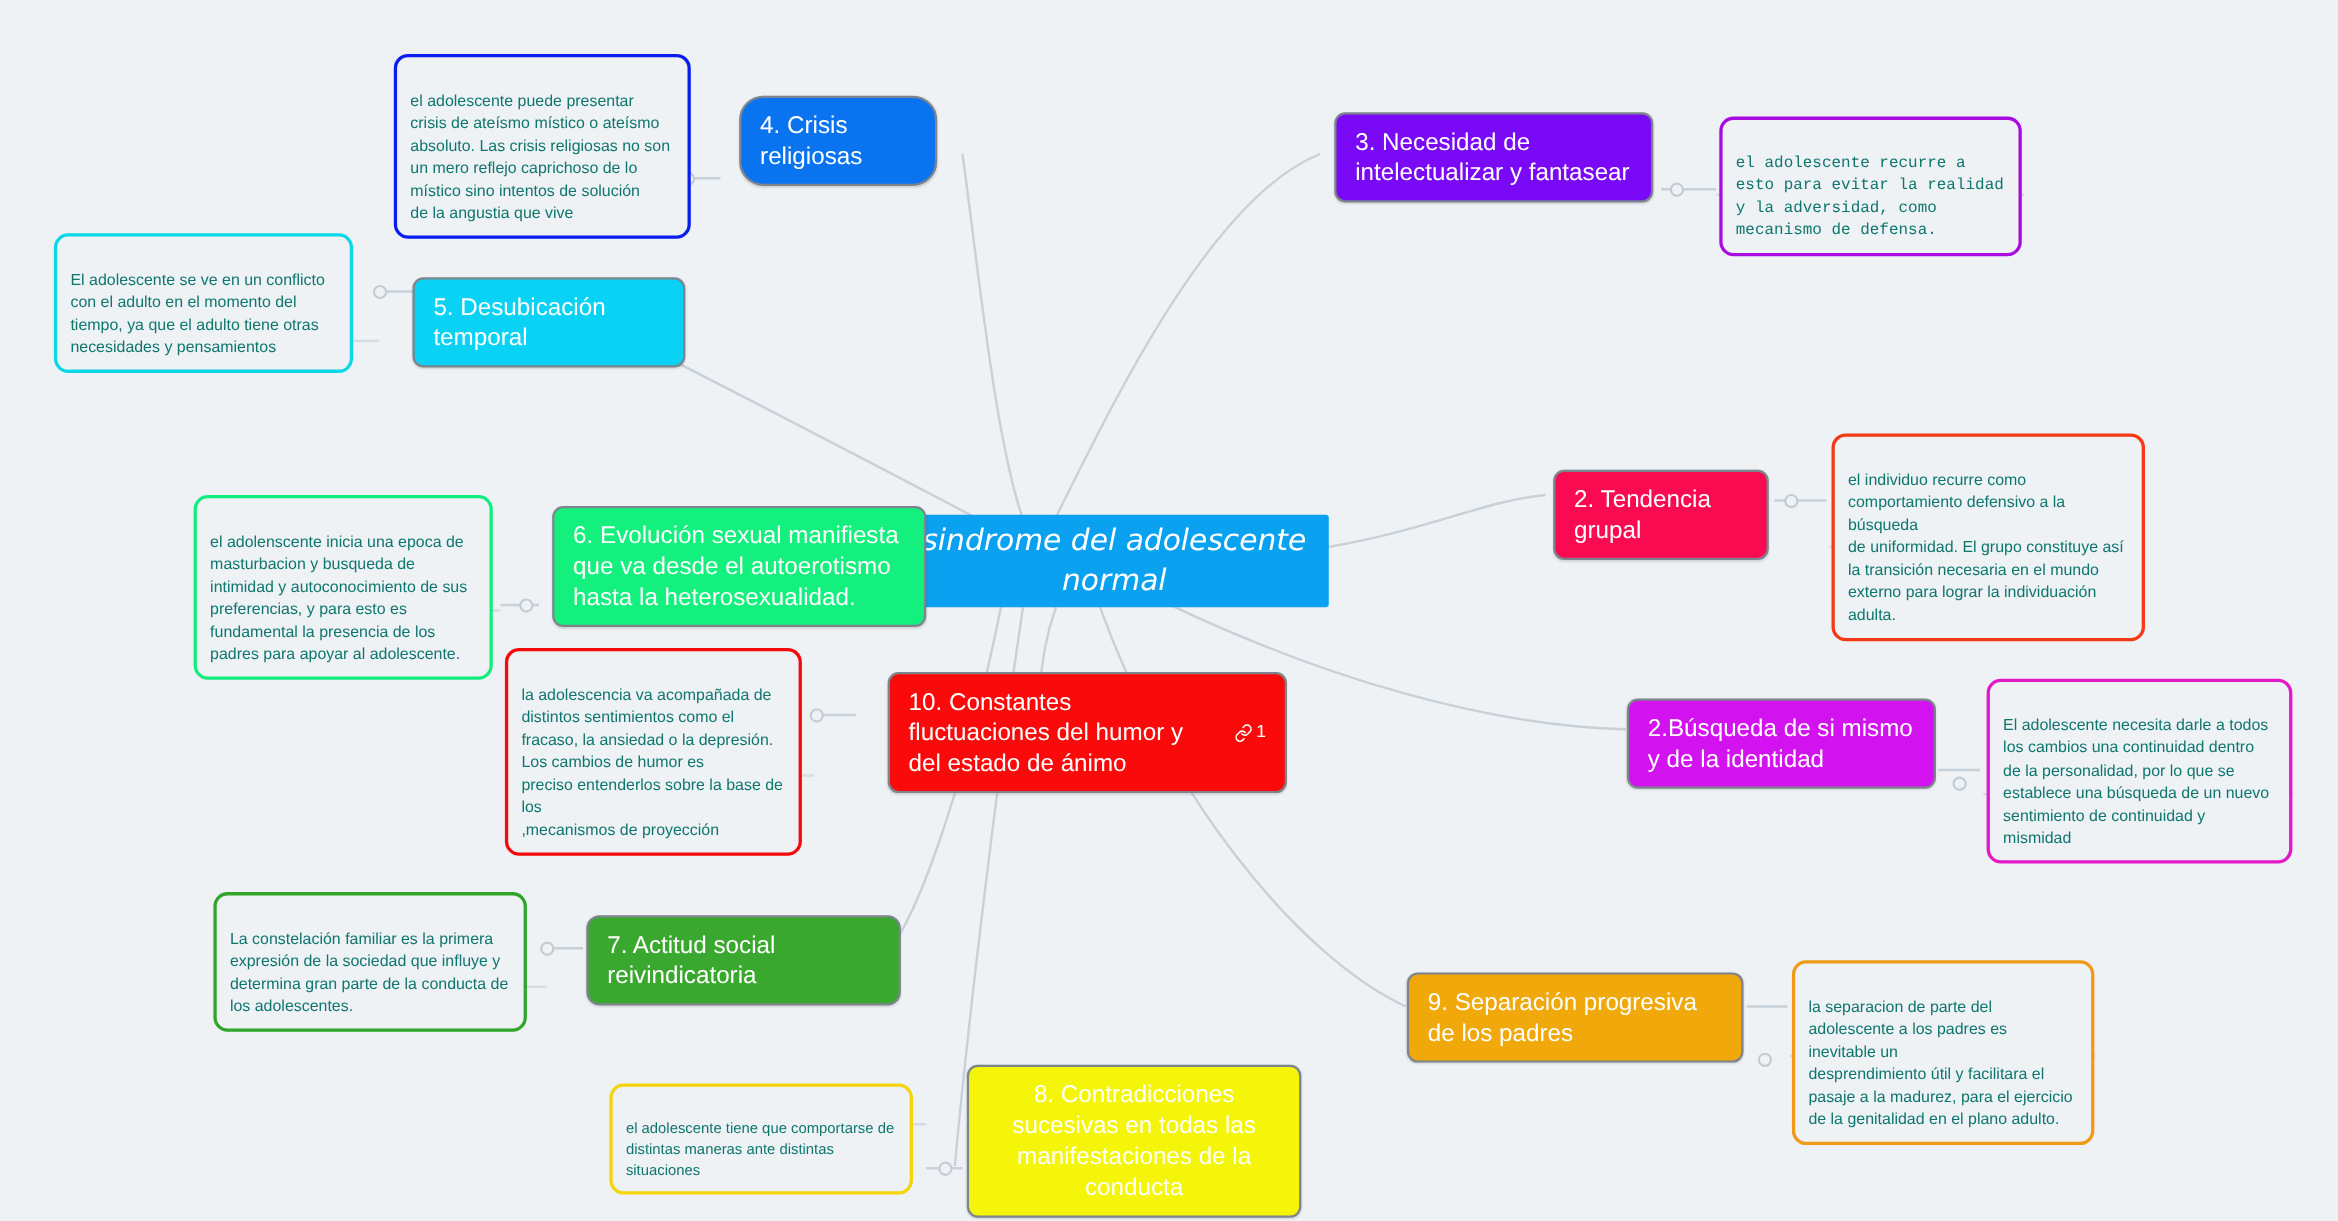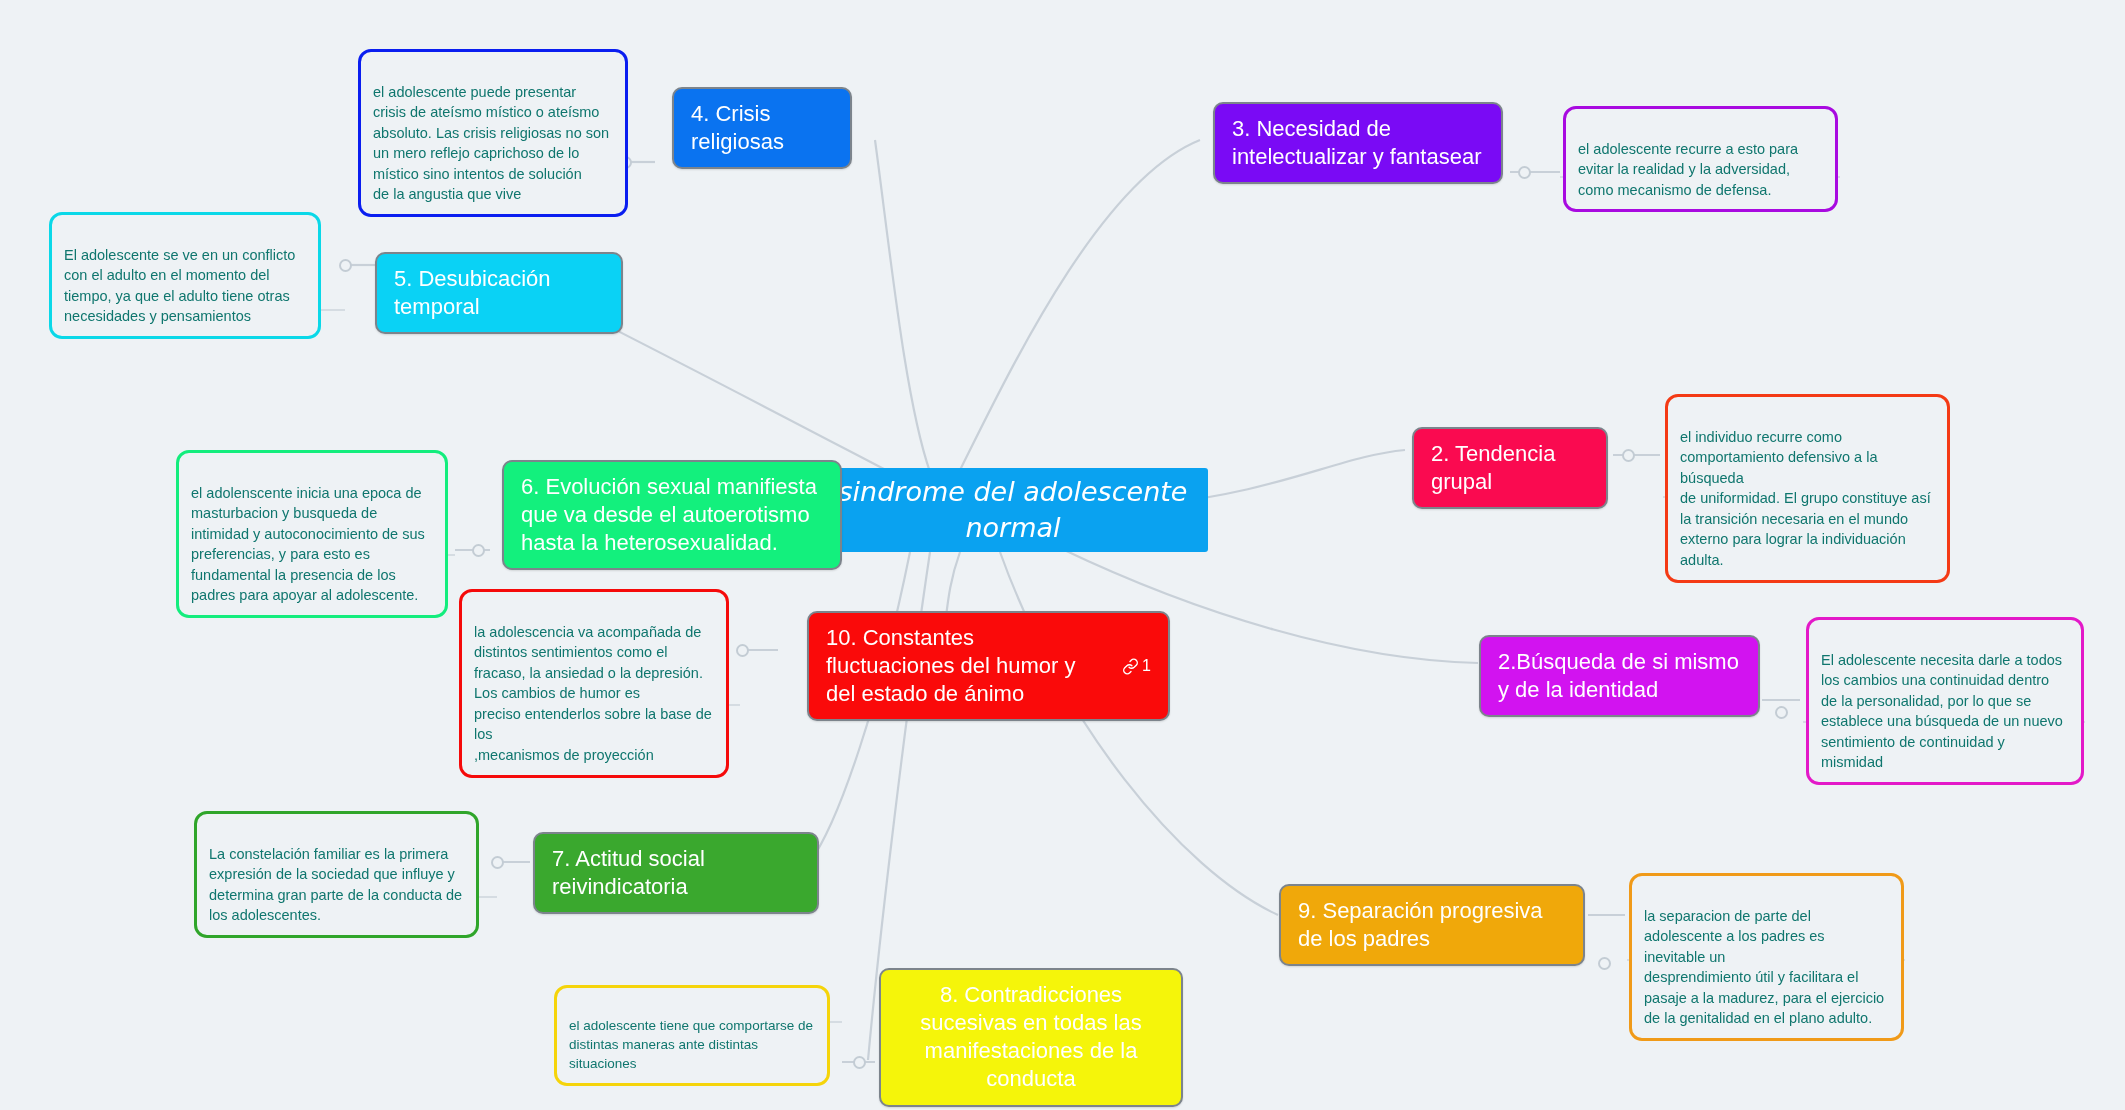--- a/index.html
+++ b/index.html
@@ -149,34 +149,34 @@
       <path d="M 195 897 L 497 897" stroke="#d5dce2"></path>
       <path d="M 555 1022 L 842 1022" stroke="#d5dce2"></path>
       <path d="M 1627 960 L 1905 960" stroke="#d5dce2"></path>
     </g>
   </svg>
 
   <div class="central" style="left:818px; top:468px; width:390px; height:84px;">
     <span>sindrome del adolescente normal</span>
   </div>
 
-  <div class="node" style="left:672px; top:87px; width:180px; background:#0a73f0;">
+  <div class="node" style="left:672px; top:87px; width:180px; background:#0a73f0;border-radius:22px;">
     <span class="nlabel">4. Crisis religiosas</span>
   </div>
   <div class="dot" style="left:619px; top:156px;"></div>
   <div class="note" style="left:358px; top:49px; width:270px; border-color:#0a1ef0;">
     <span>el adolescente puede presentar crisis de ateísmo místico o ateísmo absoluto. Las crisis religiosas no son un mero reflejo caprichoso de lo místico sino intentos de solución
 de la angustia que vive</span>
   </div>
 
   <div class="node" style="left:1213px; top:102px; width:290px; background:#7a0af5;">
     <span class="nlabel">3. Necesidad de intelectualizar y fantasear</span>
   </div>
   <div class="dot" style="left:1518px; top:166px;"></div>
-  <div class="note" style="left:1563px; top:106px; width:275px; border-color:#a80ae0;">
+  <div class="note" style="left:1563px; top:106px; width:275px; border-color:#a80ae0;font-family:Liberation Mono, monospace;">
     <span>el adolescente recurre a esto para evitar la realidad y la adversidad, como mecanismo de defensa.</span>
   </div>
 
   <div class="node" style="left:375px; top:252px; width:248px; background:#0ad2f5;">
     <span class="nlabel">5. Desubicación temporal</span>
   </div>
   <div class="dot" style="left:339px; top:259px;"></div>
   <div class="note" style="left:49px; top:212px; width:272px; border-color:#0ad8e8;">
     <span>El adolescente se ve en un conflicto con el adulto en el momento del tiempo, ya que el adulto tiene otras necesidades y pensamientos</span>
   </div>
@@ -217,21 +217,21 @@
       <span>1</span>
     </span>
   </div>
   <div class="dot" style="left:736px; top:644px;"></div>
   <div class="note" style="left:459px; top:589px; width:270px; border-color:#f50a0a;">
     <span>la adolescencia va acompañada de distintos sentimientos como el fracaso, la ansiedad o la depresión. Los cambios de humor es
 preciso entenderlos sobre la base de los
 ,mecanismos de proyección</span>
   </div>
 
-  <div class="node" style="left:533px; top:832px; width:286px; background:#3aa82e;">
+  <div class="node" style="left:533px; top:832px; width:286px; background:#3aa82e;border-radius:12px;">
     <span class="nlabel">7. Actitud social reivindicatoria</span>
   </div>
   <div class="dot" style="left:491px; top:856px;"></div>
   <div class="note" style="left:194px; top:811px; width:285px; border-color:#2fa52a;">
     <span>La constelación familiar es la primera expresión de la sociedad que influye y determina gran parte de la conducta de los adolescentes.</span>
   </div>
 
   <div class="node" style="left:1279px; top:884px; width:306px; background:#f0a80a;">
     <span class="nlabel">9. Separación progresiva de los padres</span>
   </div>

